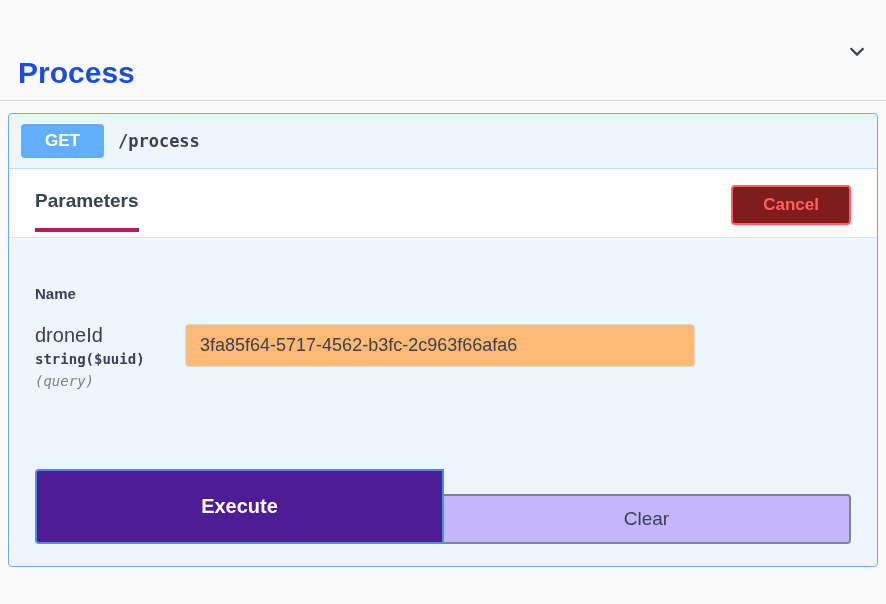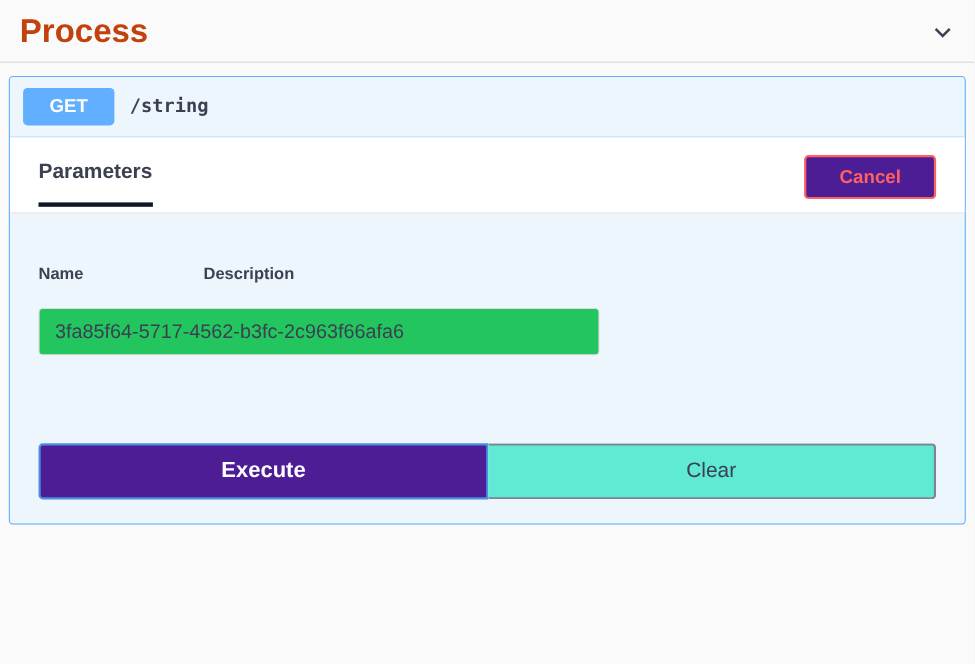--- a/index.html
+++ b/index.html
@@ -1,72 +1,76 @@
 <!DOCTYPE html>
 <html><head>
   <meta charset="utf-8">
   <style>
     * { box-sizing: border-box; margin: 0; padding: 0; }
     body { font-family: -apple-system, BlinkMacSystemFont, "Segoe UI", Helvetica, Arial, sans-serif; background: #fafafa; color: #3b4151; width: 886px; }
     .section-header { display: flex; justify-content: space-between; align-items: center; padding: 12px 18px 10px 18px; border-bottom: 1px solid #d6d6d6; }
-    .section-title { font-size: 30px; font-weight: 700; color: #c2410c; }
+    .section-title { font-size: 30px; font-weight: 700; color: #1d4ed8; margin-top: 44px; }
     .chevron { width: 22px; height: 22px; display: flex; align-items: center; justify-content: center; }
     .chevron svg { stroke: #3b4151; stroke-width: 2.5; fill: none; }
     .op-block { margin: 12px 8px 0 8px; border: 1px solid #61affe; border-radius: 4px; background: #edf5fd; overflow: hidden; }
     .op-summary { display: flex; align-items: center; padding: 10px 12px; border-bottom: 1px solid #bfdbf7; cursor: pointer; }
     .method-badge { background: #61affe; color: #fff; font-weight: 700; font-size: 17px; padding: 7px 24px; border-radius: 4px; min-width: 80px; text-align: center; }
     .op-path { font-family: "SFMono-Regular", Menlo, Consolas, monospace; font-size: 17px; color: #3b4151; margin-left: 14px; font-weight: 600; }
     .tab-row { display: flex; justify-content: space-between; align-items: center; padding: 16px 26px 0 26px; background: #fff; border-bottom: 1px solid #e4e4e4; }
-    .tab { font-size: 19px; font-weight: 700; color: #3b4151; padding-bottom: 16px; border-bottom: 4px solid #0f172a; }
-    .cancel-btn { border: 2px solid #ff6060; color: #ff6060; background: #4c1d95; font-size: 17px; font-weight: 700; padding: 8px 30px; border-radius: 4px; cursor: pointer; margin-bottom: 12px; }
+    .tab { font-size: 19px; font-weight: 700; color: #3b4151; padding-bottom: 16px; border-bottom: 4px solid #be185d; }
+    .cancel-btn { border: 2px solid #ff6060; color: #ff6060; background: #7f1d1d; font-size: 17px; font-weight: 700; padding: 8px 30px; border-radius: 4px; cursor: pointer; margin-bottom: 12px; }
     .params-body { padding: 26px 26px 10px 26px; margin-top: 21px; }
     .col-headers { display: flex; font-size: 15px; font-weight: 700; color: #3b4151; margin-bottom: 22px; }
     .col-name { width: 150px; }
     .col-desc { flex: 1; }
     .param-row { display: flex; align-items: flex-start; }
     .param-meta { width: 150px; }
     .param-name { font-size: 20px; color: #3b4151; margin-bottom: 4px; }
     .param-type { font-family: "SFMono-Regular", Menlo, Consolas, monospace; font-size: 14px; color: #3b4151; font-weight: 600; }
     .param-in { font-family: "SFMono-Regular", Menlo, Consolas, monospace; font-size: 14px; color: #808080; font-style: italic; margin-top: 6px; }
     .param-input-wrap { flex: 1; max-width: 510px; }
-    .param-input { width: 100%; padding: 10px 14px; font-size: 18px; border: 1px solid #d9d9d9; border-radius: 4px; background: #22c55e; color: #3b4151; }
+    .param-input { width: 100%; padding: 10px 14px; font-size: 18px; border: 1px solid #d9d9d9; border-radius: 4px; background: #fdba74; color: #3b4151; }
     .button-row { display: flex; margin: 70px 26px 22px 26px; gap: 0; }
     .execute-btn { flex: 1; background: #4c1d95; color: #fff; border: 2px solid #4990e2; font-size: 20px; font-weight: 700; padding: 12px 0; cursor: pointer; border-radius: 4px 0 0 4px; }
-    .clear-btn { flex: 1; background: #5eead4; color: #3b4151; border: 2px solid #7d8492; font-size: 19px; padding: 12px 0; cursor: pointer; border-radius: 0 4px 4px 0; border-left: none; }
+    .clear-btn { flex: 1; background: #c4b5fd; color: #3b4151; border: 2px solid #7d8492; font-size: 19px; padding: 12px 0; cursor: pointer; border-radius: 0 4px 4px 0; border-left: none; margin-top: 25px; }
   </style>
 </head>
 <body>
 
 <div class="section-header">
   <h2 class="section-title">Process</h2>
   <span class="chevron">
     <svg viewBox="0 0 24 24" width="22" height="22">
         <polyline points="5 9 12 16 19 9"></polyline>
       </svg>
   </span>
 </div>
 
 <div class="op-block">
   <div class="op-summary">
     <span class="method-badge">GET</span>
-    <span class="op-path">/string</span>
+    <span class="op-path">/process</span>
   </div>
 
   <div class="tab-row">
     <div class="tab">Parameters</div>
     <button class="cancel-btn">Cancel</button>
   </div>
 
   <div class="params-body">
     <div class="col-headers">
       <div class="col-name">Name</div>
-      <div class="col-desc">Description</div>
     </div>
 
     <div class="param-row">
+      <div class="param-meta">
+        <div class="param-name">droneId</div>
+        <div class="param-type">string($uuid)</div>
+        <div class="param-in">(query)</div>
+      </div>
       <div class="param-input-wrap">
         <input type="text" class="param-input" value="3fa85f64-5717-4562-b3fc-2c963f66afa6" style="">
       </div>
     </div>
   </div>
 
   <div class="button-row">
     <button class="execute-btn">Execute</button>
     <button class="clear-btn">Clear</button>
   </div>

